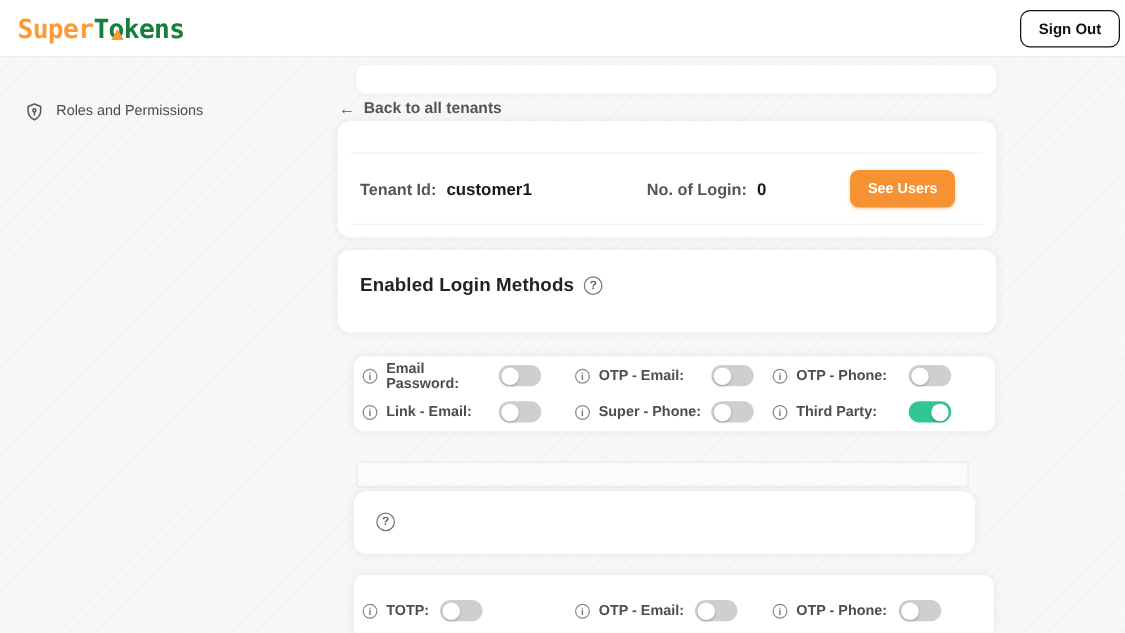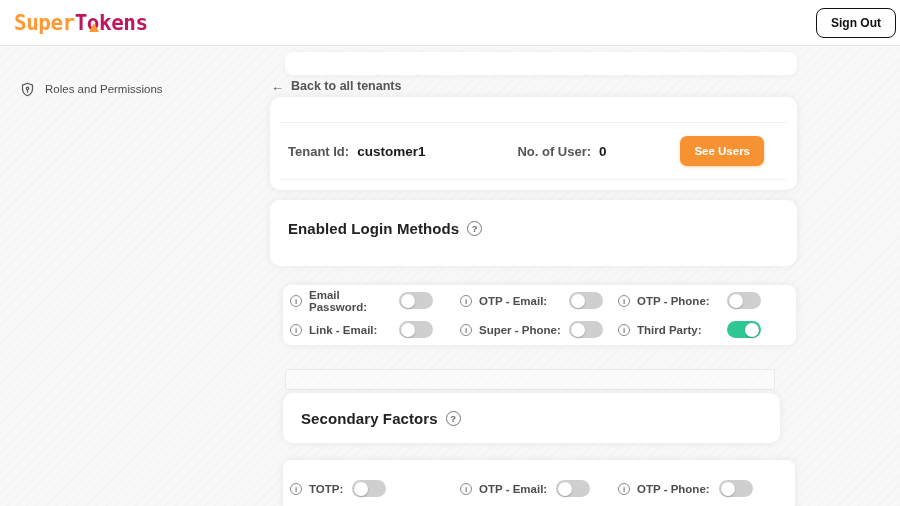--- a/index.html
+++ b/index.html
@@ -25,21 +25,21 @@
     border-bottom:1px solid #e6e6e6;
     display:flex; align-items:center; justify-content:space-between;
     padding:0 4px 0 14px;
   }
   .logo{
     font-family:"DejaVu Sans Mono", monospace;
     font-size:21px; font-weight:700; letter-spacing:-0.5px;
     display:flex; align-items:baseline; user-select:none;
   }
   .logo .lg-super{ color:var(--orange); }
-  .logo .lg-tokens{ color:#be185d; position:relative; }
+  .logo .lg-tokens{ color:#15803d; position:relative; }
   .logo .lg-tokens::after{
     content:""; position:absolute; left:14px; bottom:3px;
     width:0; height:0;
     border-left:5px solid transparent; border-right:5px solid transparent;
     border-bottom:9px solid var(--orange);
   }
   .signout{
     background:#fff; border:1.5px solid #111; border-radius:8px;
     font-family:"Liberation Sans", sans-serif;
     font-size:12px; font-weight:700; color:#111;
@@ -183,21 +183,21 @@
 
     <div class="back-link">
       <span class="arrow">←</span>
       <span>Back to all tenants</span>
     </div>
 
     <section class="card tenant-card">
       <div class="tenant-row">
         <span class="field-label">Tenant Id:</span>
         <span class="field-value">customer1</span>
-        <span class="field-label users-label">No. of User:</span>
+        <span class="field-label users-label">No. of Login:</span>
         <span class="field-value">0</span>
         <button class="see-users">See Users</button>
       </div>
     </section>
 
     <section class="card methods-card">
       <div class="sec-head">
         <span class="sec-title">Enabled Login Methods</span>
         <span class="help-icon">?</span>
       </div>
@@ -249,21 +249,20 @@
             </span>
         </div>
 
       </div>
     </section>
 
     <div class="ghost-box"></div>
 
     <section class="card secondary-card">
       <div class="sec-head">
-        <span class="sec-title">Secondary Factors</span>
         <span class="help-icon">?</span>
       </div>
     </section>
 
     <section class="card factors-card">
       <div class="tgrid">
         <div class="cell inline">
           <span class="info-i">i</span>
           <span class="t-label">TOTP:</span>
           <span class="toggle">

